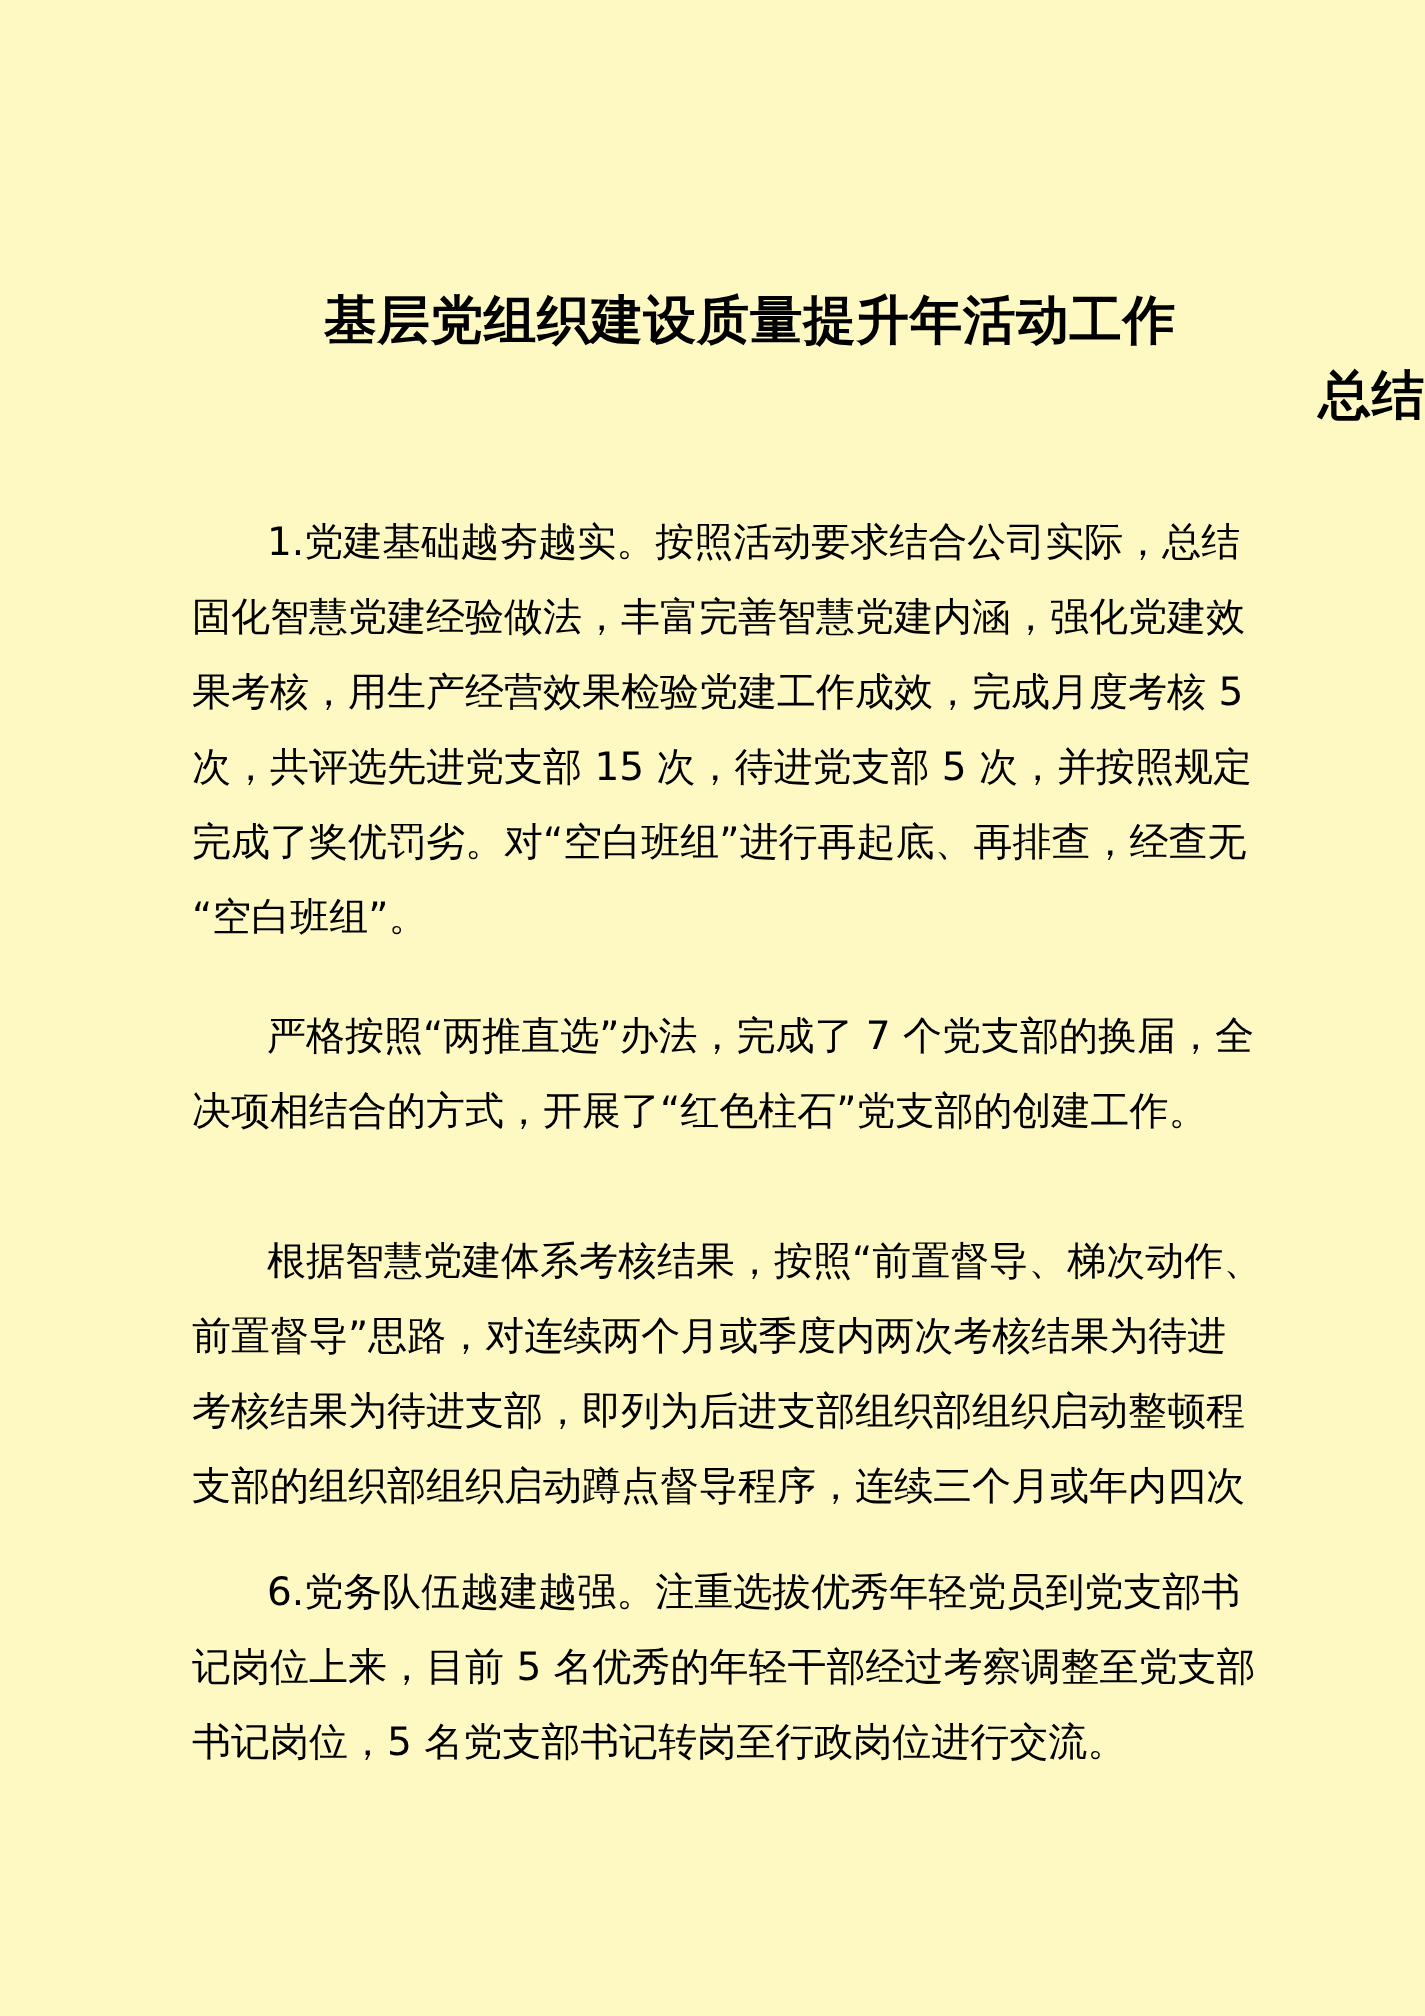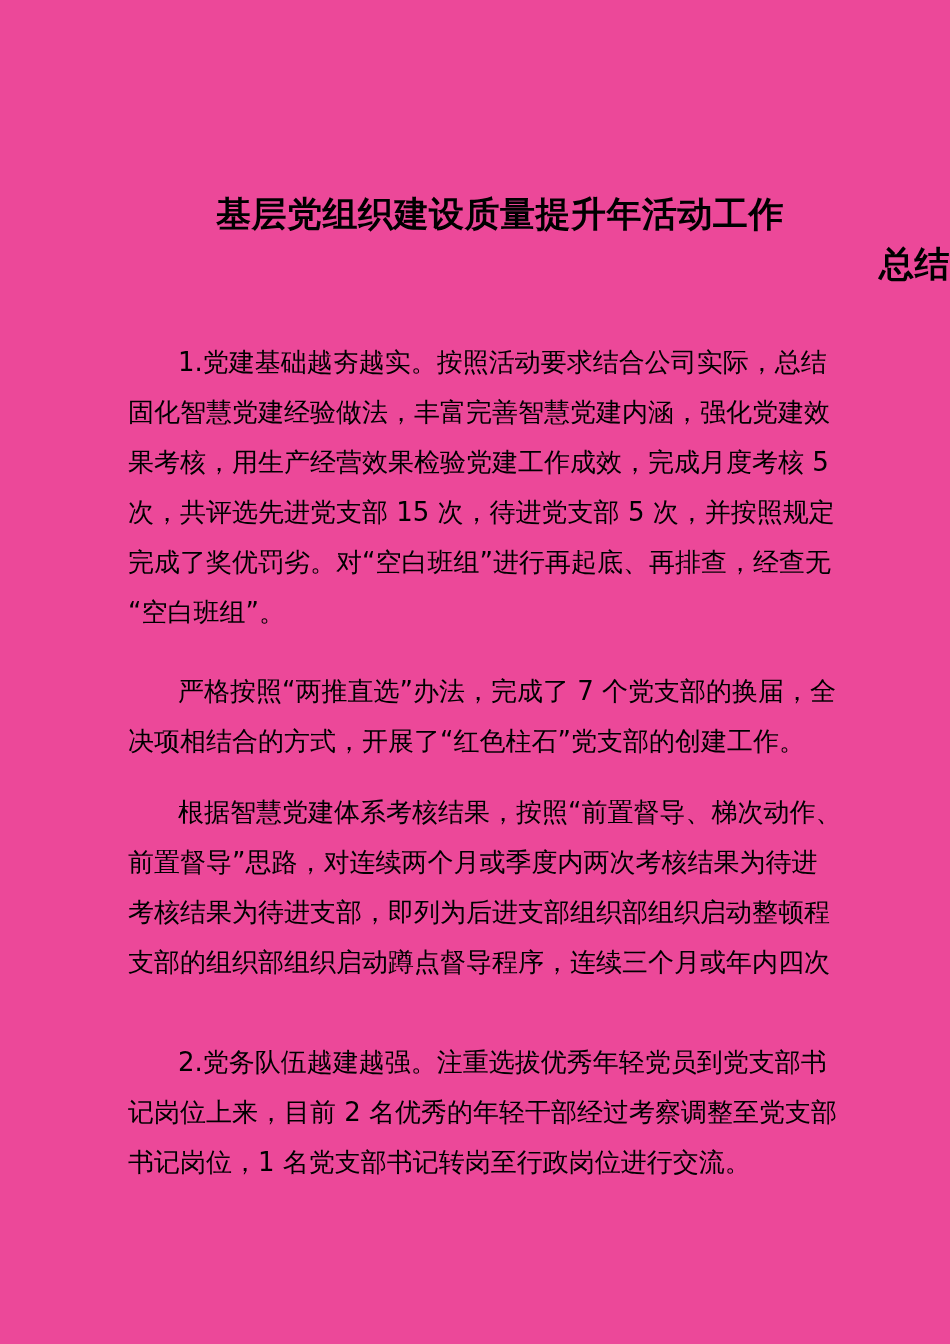--- a/index.html
+++ b/index.html
@@ -1,18 +1,18 @@
 <!DOCTYPE html>
 <html><head>
   <meta charset="utf-8">
   <style>
     html, body { margin: 0; padding: 0; background: #ffffff; }
     body { width: 950px; height: 1344px; position: relative; overflow: hidden;
            font-family: "DejaVu Sans", sans-serif; color: #000; }
-    .page { position: absolute; left: 0; top: 0; width: 950px; height: 1344px; background: #ec4899; }
+    .page { position: absolute; left: 0; top: 0; width: 950px; height: 1344px; background: #fef9c3; }
     .title { position: absolute; left: 0; width: 950px; text-align: center;
              font-size: 35px; line-height: 48px; font-weight: bold; letter-spacing: 0.5px; }
     .title.l1 { top: 190px; left: 25px; }
     .title.l2 { top: 240px; text-align: right; }
     .para { position: absolute; left: 128px; width: 700px; font-size: 26px; line-height: 50px; }
     .line { display: block; white-space: nowrap; height: 50px; }
     .indent { padding-left: 50px; }
   </style>
 </head>
 <body>
@@ -28,25 +28,25 @@
     <span class="line">次，共评选先进党支部 15 次，待进党支部 5 次，并按照规定</span>
     <span class="line">完成了奖优罚劣。对“空白班组”进行再起底、再排查，经查无</span>
     <span class="line">“空白班组”。</span>
   </div>
 
   <div class="para" style="top:666px">
     <span class="line indent">严格按照“两推直选”办法，完成了 7 个党支部的换届，全</span>
     <span class="line">决项相结合的方式，开展了“红色柱石”党支部的创建工作。</span>
   </div>
 
-  <div class="para" style="top:787px">
+  <div class="para" style="top:816px">
     <span class="line indent">根据智慧党建体系考核结果，按照“前置督导、梯次动作、</span>
     <span class="line">前置督导”思路，对连续两个月或季度内两次考核结果为待进</span>
     <span class="line">考核结果为待进支部，即列为后进支部组织部组织启动整顿程</span>
     <span class="line">支部的组织部组织启动蹲点督导程序，连续三个月或年内四次</span>
   </div>
 
   <div class="para" style="top:1037px">
-    <span class="line indent">2.党务队伍越建越强。注重选拔优秀年轻党员到党支部书</span>
-    <span class="line">记岗位上来，目前 2 名优秀的年轻干部经过考察调整至党支部</span>
-    <span class="line">书记岗位，1 名党支部书记转岗至行政岗位进行交流。</span>
+    <span class="line indent">6.党务队伍越建越强。注重选拔优秀年轻党员到党支部书</span>
+    <span class="line">记岗位上来，目前 5 名优秀的年轻干部经过考察调整至党支部</span>
+    <span class="line">书记岗位，5 名党支部书记转岗至行政岗位进行交流。</span>
   </div>
 </div>
 
 </body></html>

